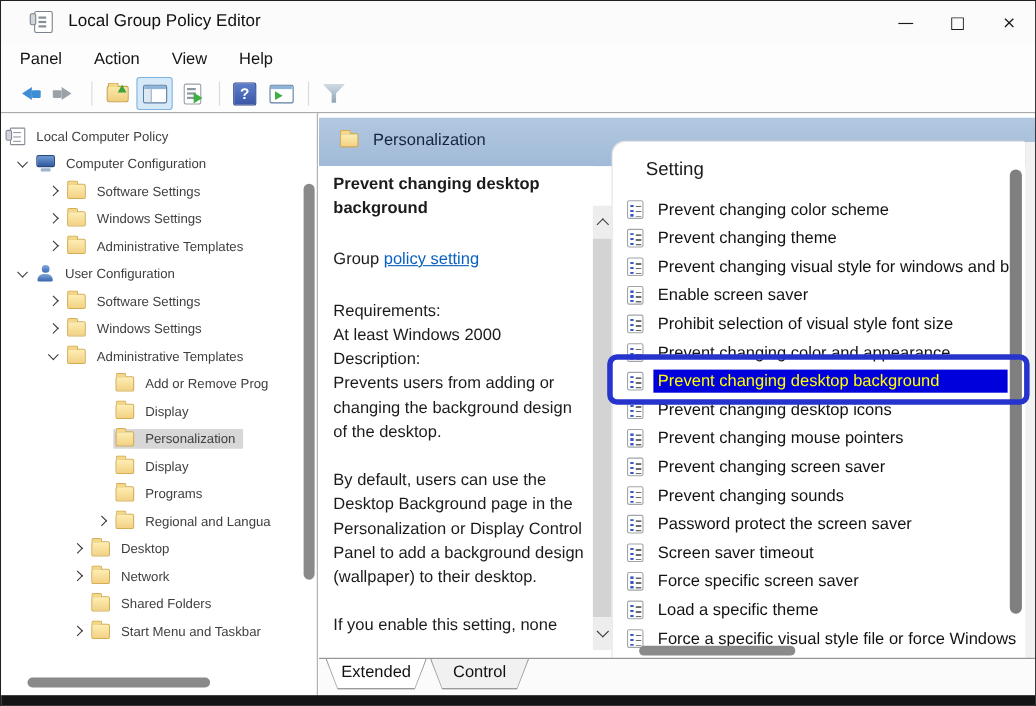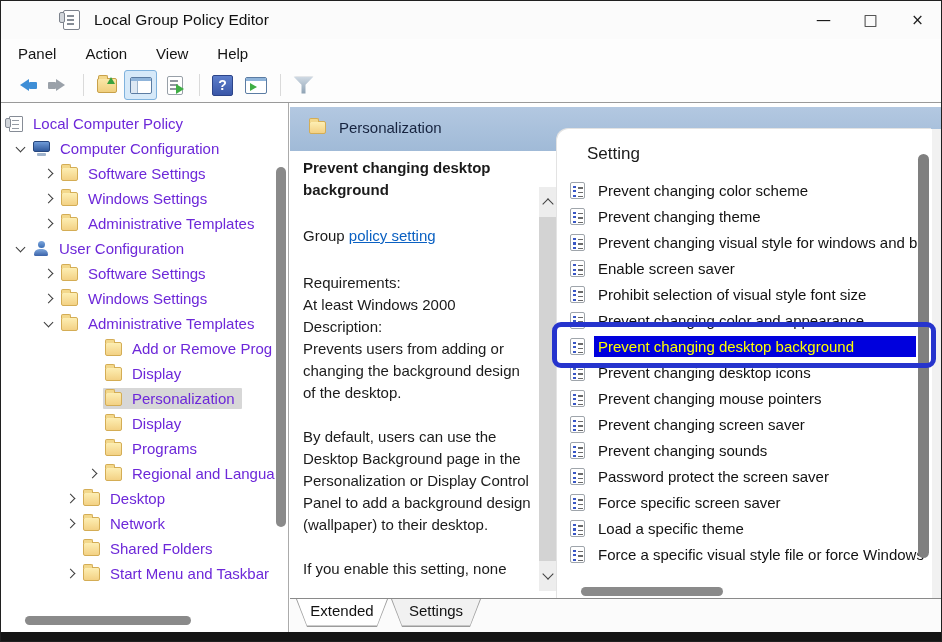--- a/index.html
+++ b/index.html
@@ -1,20 +1,20 @@
 <!DOCTYPE html>
 <html><head>
 <meta charset="utf-8">
 <style>
   html,body{margin:0;padding:0;background:#555;}
   .window{position:relative;width:942px;height:642px;background:#fff;box-sizing:border-box;
     border:1px solid #202020;font-family:"Liberation Sans","DejaVu Sans",sans-serif;overflow:hidden;}
 
   
-  .titlebar{position:absolute;top:0;left:0;right:0;height:38px;background:#fbfbfb;display:flex;align-items:center;padding-left:32px;}
+  .titlebar{position:absolute;top:0;left:0;right:0;height:38px;background:#fbfbfb;display:flex;align-items:center;}
   .app-icon{width:15px;height:18px;background:#fff;border:1px solid #7c828c;border-radius:2px;position:relative;margin-left:30px;flex:none;}
   .app-icon::before{content:"";position:absolute;left:3px;top:4px;width:7px;height:2px;background:#868d96;box-shadow:0 4px 0 #868d96,0 8px 0 #868d96;}
   .app-icon::after{content:"";position:absolute;left:-5px;top:1px;width:4px;height:9px;background:#d2d6db;border:1px solid #7c828c;border-radius:2px;}
   .title-text{margin-left:14px;font-size:15.5px;color:#101010;}
   .controls{margin-left:auto;display:flex;height:100%;}
   .ctrl{width:47px;height:100%;display:flex;align-items:center;justify-content:center;font-size:15px;color:#1b1b1b;font-family:"DejaVu Sans",sans-serif;}
 
   
   .menubar{position:absolute;top:38px;left:0;right:0;height:29px;background:#fdfdfd;display:flex;align-items:center;padding-left:7px;}
   .menu-item{padding:3px 10px;margin-right:9px;font-size:15px;color:#141414;}
@@ -43,21 +43,21 @@
   .help-icon .glyph::before{content:"?";}
   .filter-icon .glyph{width:20px;height:17px;background:linear-gradient(#cfd9e3,#8da1b3);clip-path:polygon(0 0,100% 0,60% 48%,60% 100%,40% 100%,40% 48%);filter:drop-shadow(0 0 1px #68798a);}
 
   
   .content-line{position:absolute;top:101px;left:0;right:0;height:1px;background:#9a9a9a;}
   .bottom-strip{position:absolute;left:0;right:0;bottom:0;height:9px;background:#141414;}
 
   
   .tree-panel{position:absolute;left:0;top:102px;width:288px;bottom:9px;background:#fff;border-right:1px solid #ababab;box-sizing:border-box;overflow:hidden;}
   .tree{padding-top:8px;}
-  .tree-row{height:25px;display:flex;align-items:center;font-size:15px;color:#6d28d9;white-space:nowrap;}
+  .tree-row{height:25px;display:flex;align-items:center;font-size:12px;color:#404040;white-space:nowrap;}
   .lvl-0{padding-left:6px;}.lvl-1{padding-left:8px;}.lvl-2{padding-left:36px;}.lvl-3{padding-left:58px;}.lvl-4{padding-left:80px;}
   .chev{width:22px;display:inline-flex;justify-content:center;visibility:hidden;flex:none;}
   .collapsed>.chev,.expanded>.chev{visibility:visible;}
   .chev::before{content:"";width:6px;height:6px;border-right:1.6px solid #3c3c3c;border-bottom:1.6px solid #3c3c3c;display:block;}
   .collapsed>.chev::before{transform:rotate(-45deg);}
   .expanded>.chev::before{transform:rotate(45deg);margin-top:-3px;}
   .cell{display:inline-flex;align-items:center;gap:10px;padding:2px 7px 2px 2px;border-radius:1px;}
   .selected>.cell{background:#d7d7d7;}
   .ticon{width:17px;height:14px;position:relative;flex:none;}
   .icon-folder>.cell>.ticon{background:linear-gradient(#fdeeb3,#f3d184);border:1px solid #d4ad55;border-radius:2px;box-sizing:border-box;}
@@ -404,20 +404,24 @@
           <div class="srow">
             <span class="sicon"></span>
             <span class="slabel">Prevent changing sounds</span>
           </div>
           <div class="srow">
             <span class="sicon"></span>
             <span class="slabel">Password protect the screen saver</span>
           </div>
           <div class="srow">
             <span class="sicon"></span>
+            <span class="slabel">Screen saver timeout</span>
+          </div>
+          <div class="srow">
+            <span class="sicon"></span>
             <span class="slabel">Force specific screen saver</span>
           </div>
           <div class="srow">
             <span class="sicon"></span>
             <span class="slabel">Load a specific theme</span>
           </div>
           <div class="srow">
             <span class="sicon"></span>
             <span class="slabel">Force a specific visual style file or force Windows</span>
           </div>
@@ -429,19 +433,19 @@
     <div class="anno"></div>
 
     <div class="tabbar">
 
     <div class="tab tab-extended active">
           <div class="tab-outer"></div>
           <div class="tab-inner">Extended</div>
         </div>
         <div class="tab tab-standard">
           <div class="tab-outer"></div>
-          <div class="tab-inner">Settings</div>
+          <div class="tab-inner">Control</div>
         </div>
       </div>
   </div>
 
   <div class="bottom-strip"></div>
 </div>
 
 </body></html>

